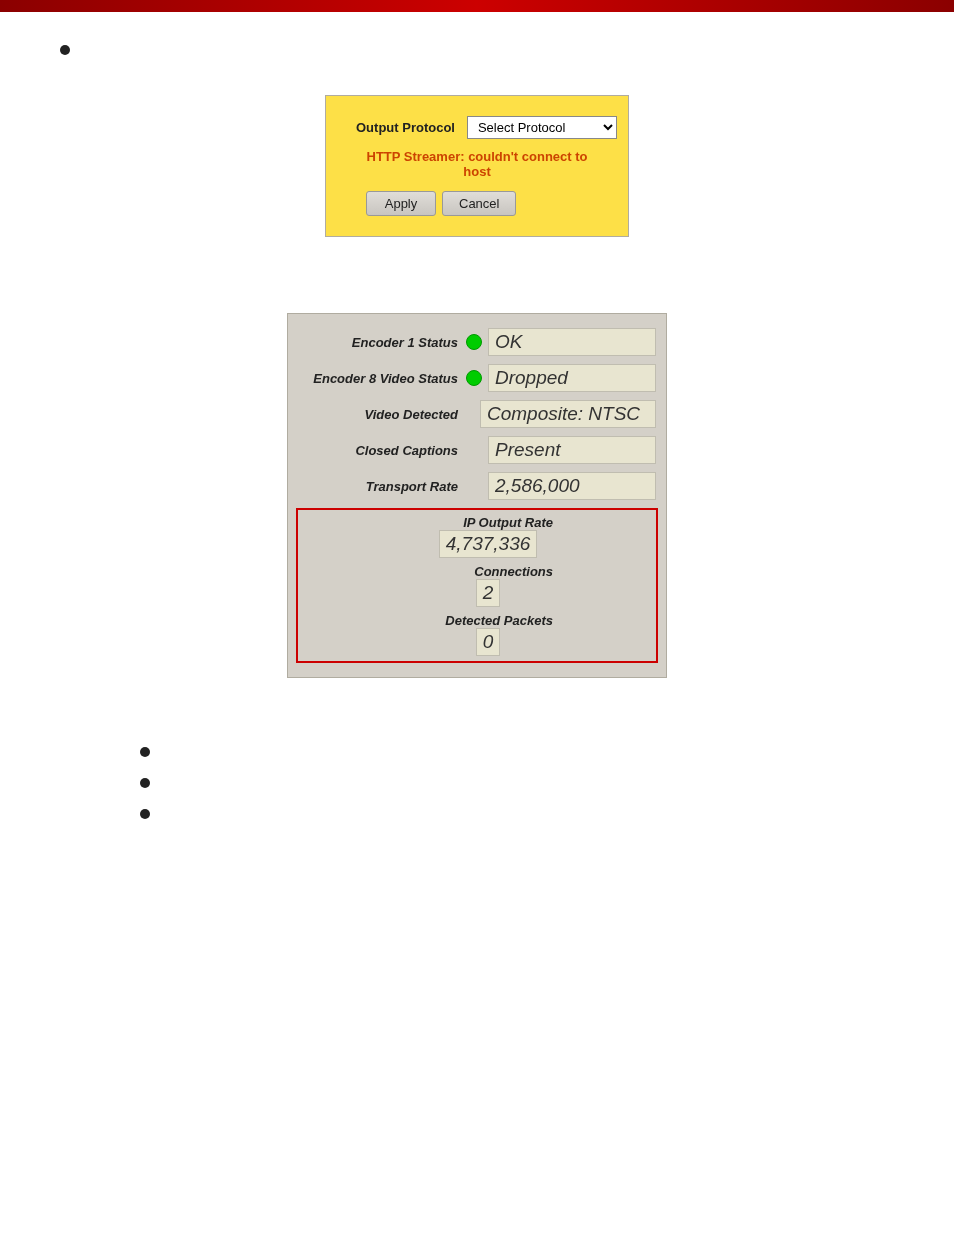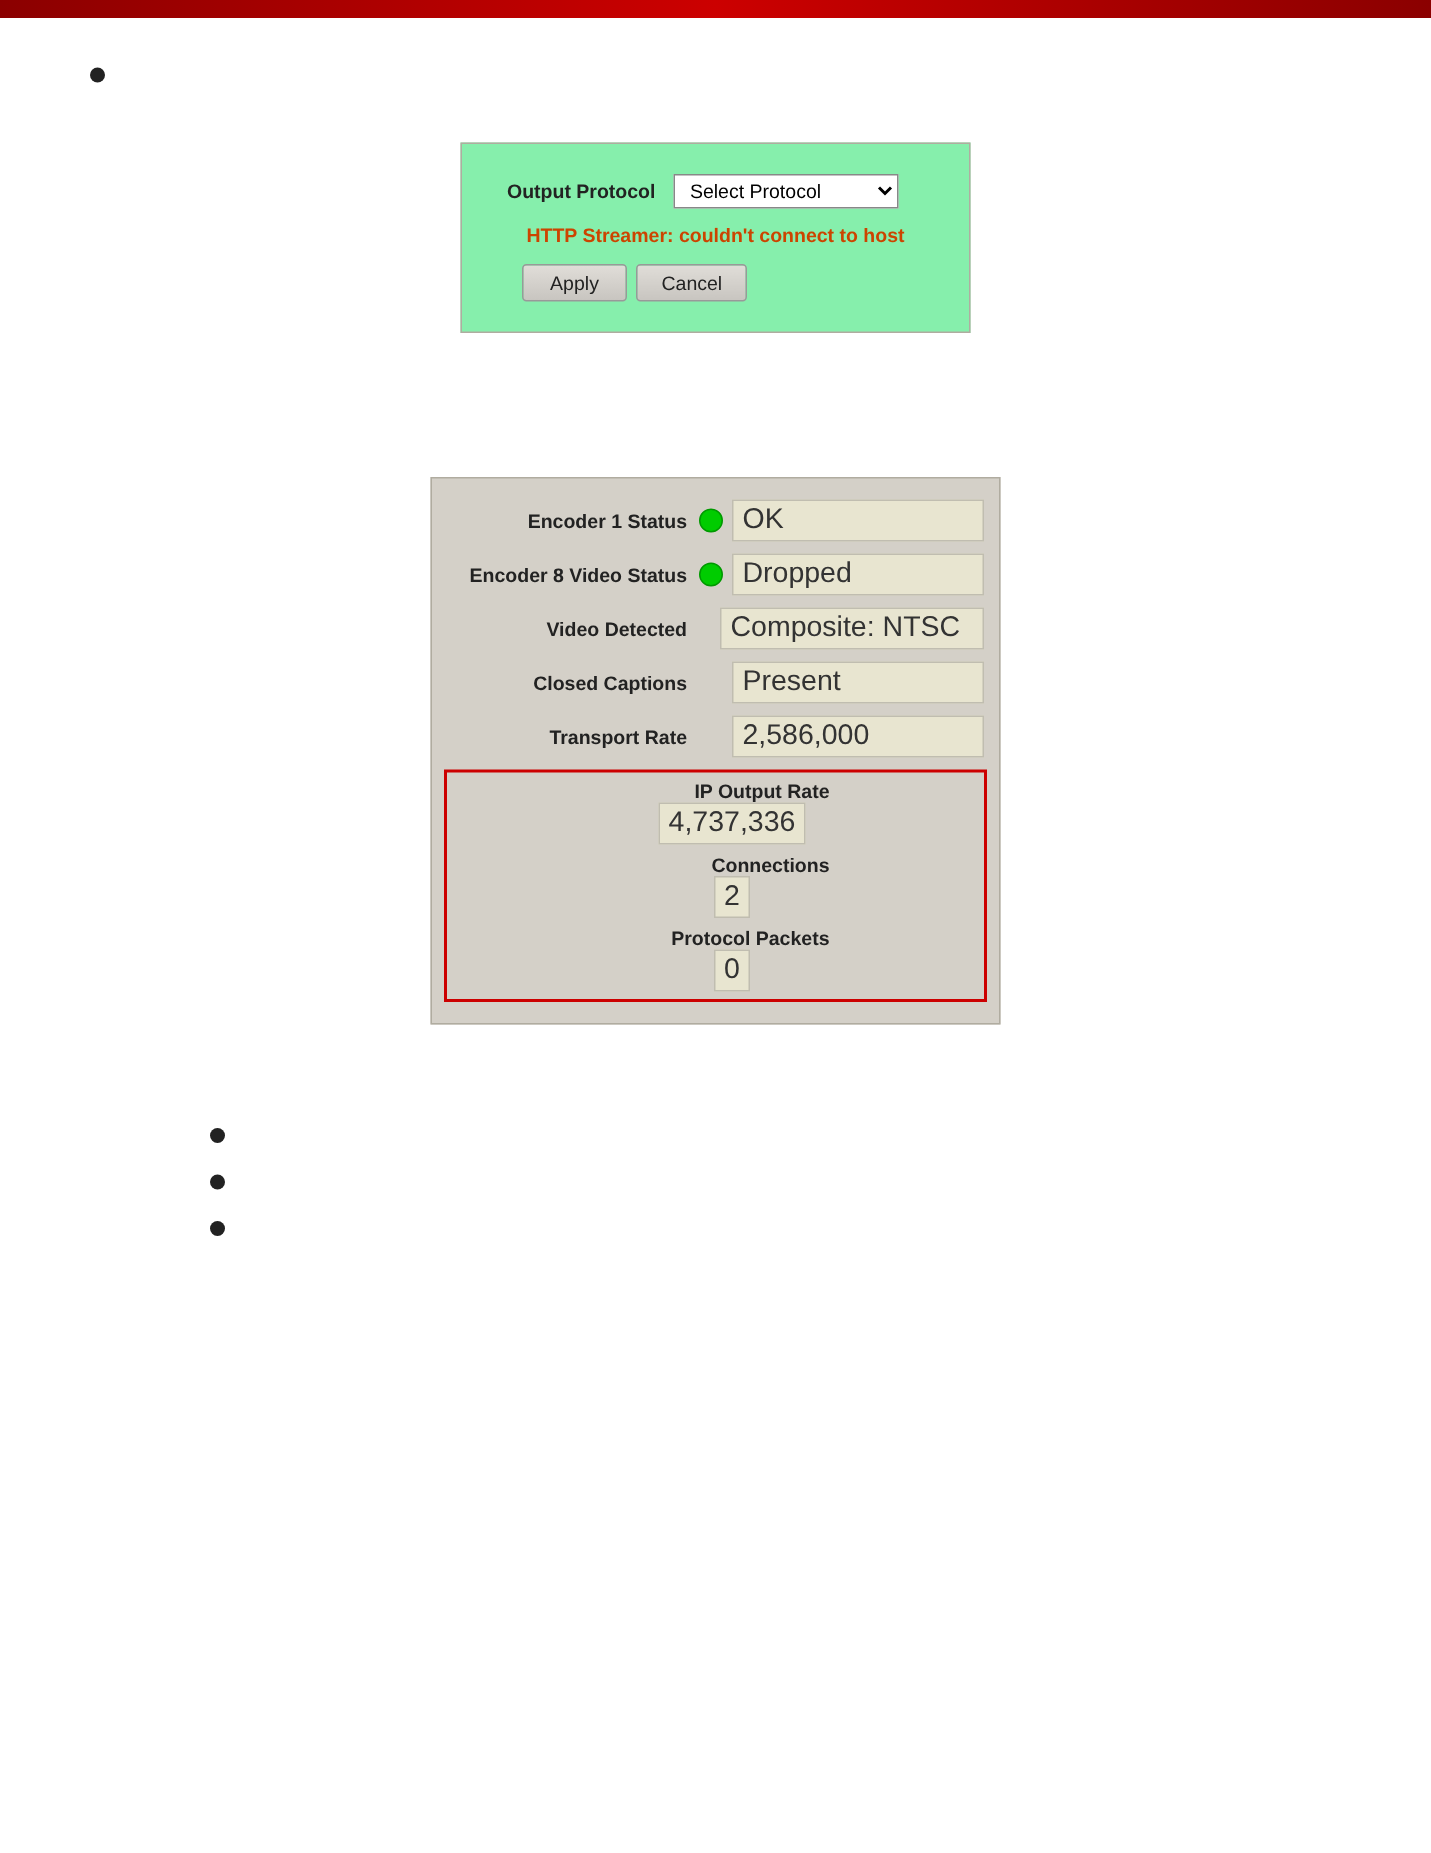--- a/index.html
+++ b/index.html
@@ -33,25 +33,25 @@
       height: 10px;
       background: #222;
       border-radius: 50%;
       margin-top: 3px;
       margin-right: 10px;
       flex-shrink: 0;
     }
 
     
     .protocol-panel {
-      background: #86efac;
+      background: #fde047;
       border: 1px solid #b0aca0;
       padding: 20px 30px 20px 30px;
-      width: 340px;
-      margin: 24px auto 56px auto;
+      width: 304px;
+      margin: 24px auto 36px auto;
     }
 
     .protocol-row {
       display: flex;
       align-items: center;
       margin-bottom: 10px;
     }
 
     .protocol-label {
       font-size: 13px;
@@ -100,20 +100,21 @@
       color: #222;
     }
 
     
     .status-panel {
       background: #d4d0c8;
       border: 1px solid #b0aca0;
       padding: 10px 0;
       width: 380px;
       margin: 0 auto 30px auto;
+      font-style: italic;
     }
 
     .status-row {
       display: flex;
       align-items: center;
       padding: 4px 10px;
     }
 
     .status-row-label {
       font-size: 13px;
@@ -239,21 +240,21 @@
         <span class="status-row-label">IP Output Rate</span>
         <div class="status-value" style="margin-left:22px;">4,737,336</div>
       </div>
 
       <div class="status-row">
         <span class="status-row-label">Connections</span>
         <div class="status-value" style="margin-left:22px;">2</div>
       </div>
 
       <div class="status-row">
-        <span class="status-row-label">Protocol Packets</span>
+        <span class="status-row-label">Detected Packets</span>
         <div class="status-value" style="margin-left:22px;">0</div>
       </div>
 
     </div>
 
   </div>
 
   <div class="section-spacer"></div>
 
   <div class="bullet-item bullet-section" style="margin-bottom:18px;">

